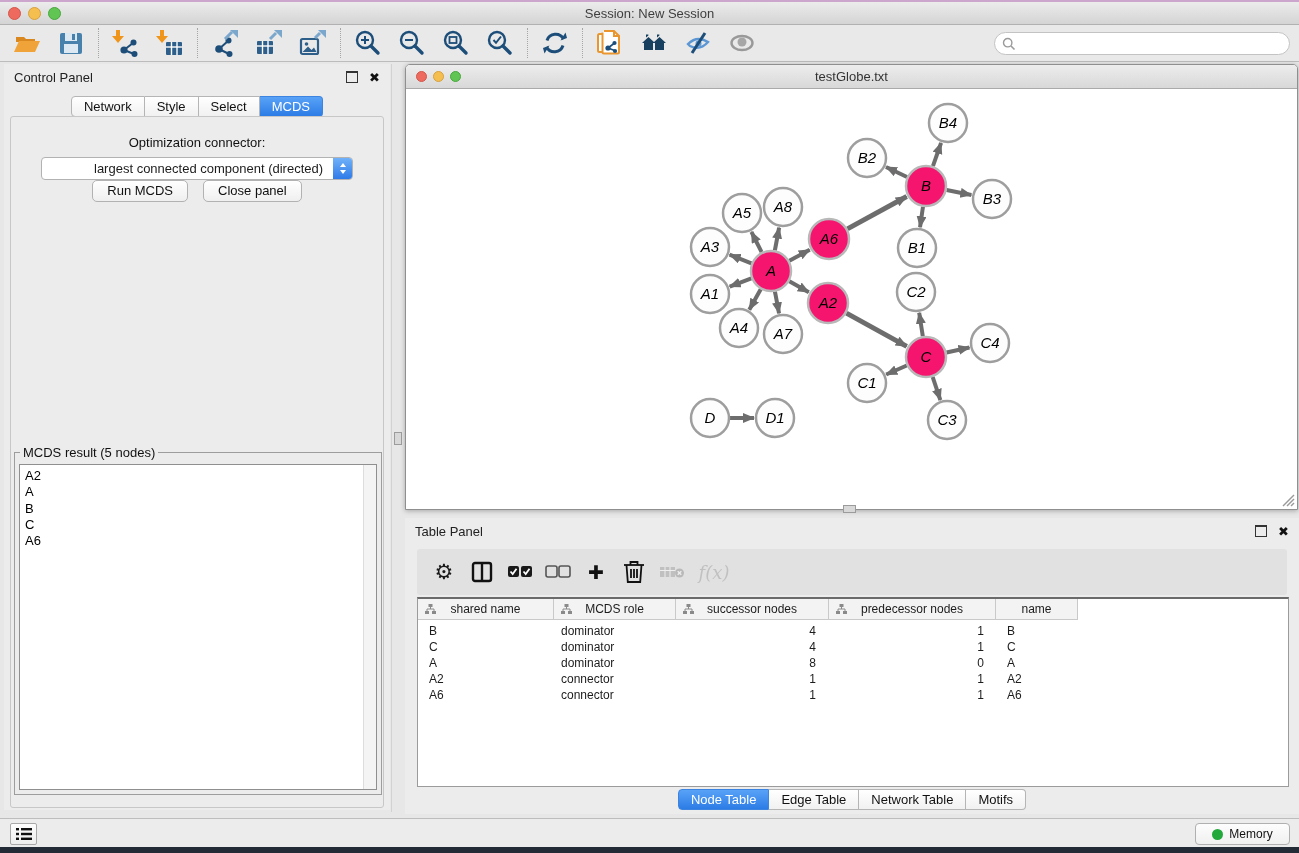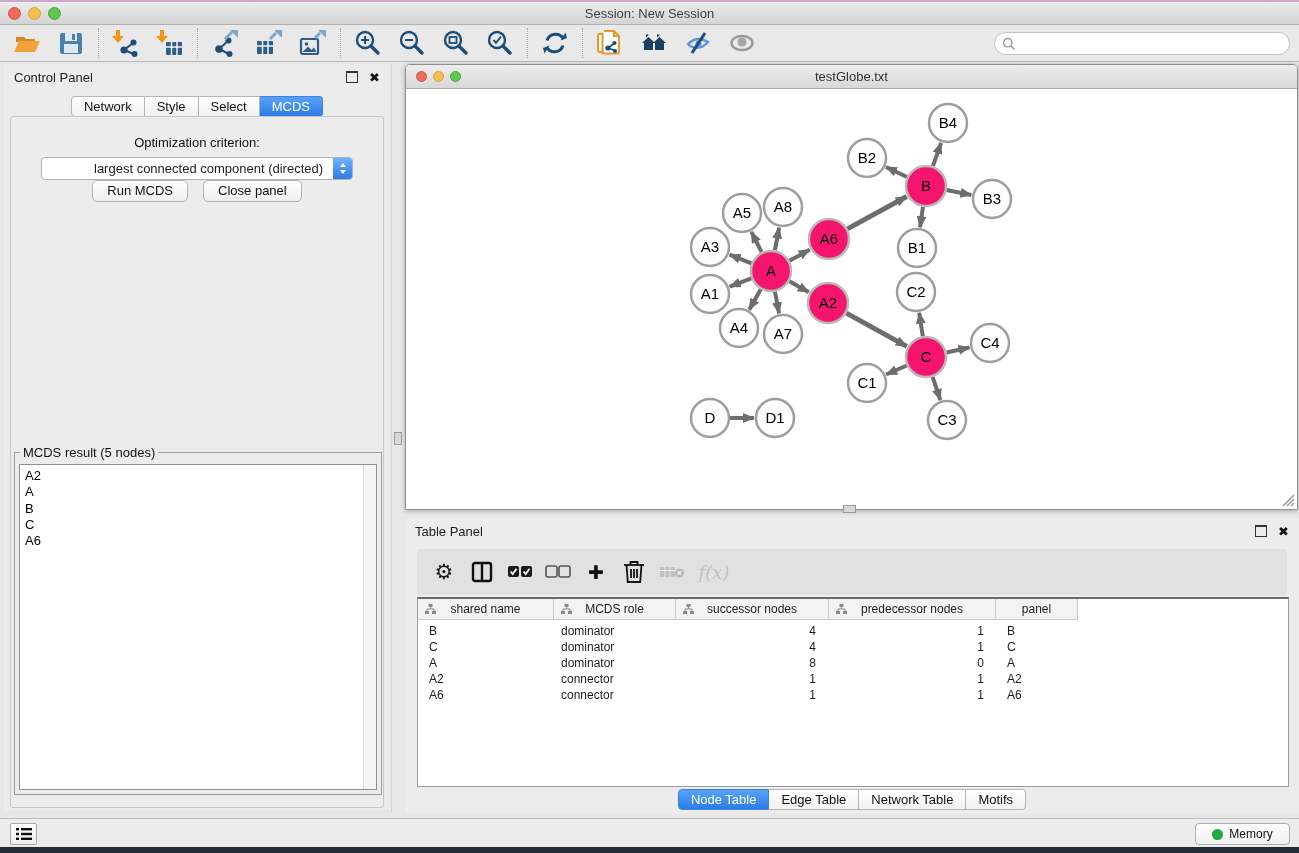--- a/index.html
+++ b/index.html
@@ -66,21 +66,21 @@
   .result-scroll{position:absolute;right:5px;top:12px;bottom:5px;width:12px;background:#f4f4f4;border-left:1px solid #ddd;}
   
   .net-window{position:absolute;left:405px;top:64px;width:893px;height:446px;background:#fff;
     border:1px solid #8f8f8f;border-radius:5px 5px 0 0;box-sizing:border-box;box-shadow:0 1px 5px rgba(0,0,0,.28);}
   .net-titlebar{position:relative;height:23px;background:linear-gradient(#ededed,#d8d8d8);
     border-bottom:1px solid #aaa;border-radius:4px 4px 0 0;}
   .net-titlebar .title{position:absolute;left:0;right:0;top:0;height:23px;line-height:23px;
     text-align:center;font-size:13px;color:#333;}
   .net-lights{position:absolute;left:10px;top:6px;display:flex;gap:6px;}
   .net-lights .light{width:11px;height:11px;}
-  .net-canvas{position:absolute;left:0;top:24px;right:0;bottom:0;background:#fff;overflow:hidden;border-radius:0;}
+  .net-canvas{position:absolute;left:0;top:24px;right:0;bottom:0;background:#fff;overflow:hidden;border-radius:0;font-style:italic;}
   .corner-resize{position:absolute;right:2px;bottom:2px;}
   .left-grip{position:absolute;left:394px;top:432px;width:8px;height:13px;background:#d8d8d8;border:1px solid #9b9b9b;box-sizing:border-box;}
   .bottom-grip{position:absolute;left:843px;top:505px;width:13px;height:8px;background:#d8d8d8;border:1px solid #9b9b9b;box-sizing:border-box;}
   
   .table-panel{position:absolute;left:405px;top:518px;width:894px;height:296px;background:#ececec;}
   .tp-toolbar{position:absolute;left:12px;top:31px;width:870px;height:46px;background:#e1e1e1;
     border-radius:3px;display:flex;align-items:center;padding-left:8px;box-sizing:border-box;}
   .tp-tool{width:38px;display:flex;justify-content:center;align-items:center;cursor:pointer;}
   .tp-tool.disabled{cursor:default;opacity:.45;}
   .glyph-gear{font-size:21px;color:#1a1a1a;font-family:"DejaVu Sans",sans-serif;}
@@ -275,21 +275,21 @@
       <span class="float-btn"></span>
       <span class="close-btn">✖</span>
     </div>
     <div class="cp-tabs seg">
         <button class="seg-btn">Network</button>
         <button class="seg-btn">Style</button>
         <button class="seg-btn">Select</button>
         <button class="seg-btn sel">MCDS</button>
       </div>
     <div class="cp-content">
-      <div class="opt-label">Optimization criterion:</div>
+      <div class="opt-label">Optimization connector:</div>
       <div class="dropdown">
         <span class="dd-text">largest connected component (directed)</span>
         <span class="dd-step">
             <span class="up"></span>
             <span class="down"></span>
           </span>
       </div>
       <div class="btn-row">
         <button class="btn">Run MCDS</button>
         <button class="btn">Close panel</button>
@@ -546,21 +546,21 @@
               <g fill="#8a8a8a">
                 <rect x="3.5" y="0" width="4" height="3"></rect>
                 <rect x="0" y="7" width="4" height="3"></rect>
                 <rect x="7" y="7" width="4" height="3"></rect>
               </g>
               <path d="M5.5 3 v2 M2 7 V5 h7 v2" stroke="#8a8a8a" stroke-width="1" fill="none"></path>
             </svg>
             <span>predecessor nodes</span>
           </div>
           <div class="th">
-            <span>panel</span>
+            <span>name</span>
           </div>
         </div>
       <div class="tbl-body">
           <div class="tr">
             <div class="td">B</div>
             <div class="td">dominator</div>
             <div class="td">4</div>
             <div class="td">1</div>
             <div class="td">B</div>
           </div>

